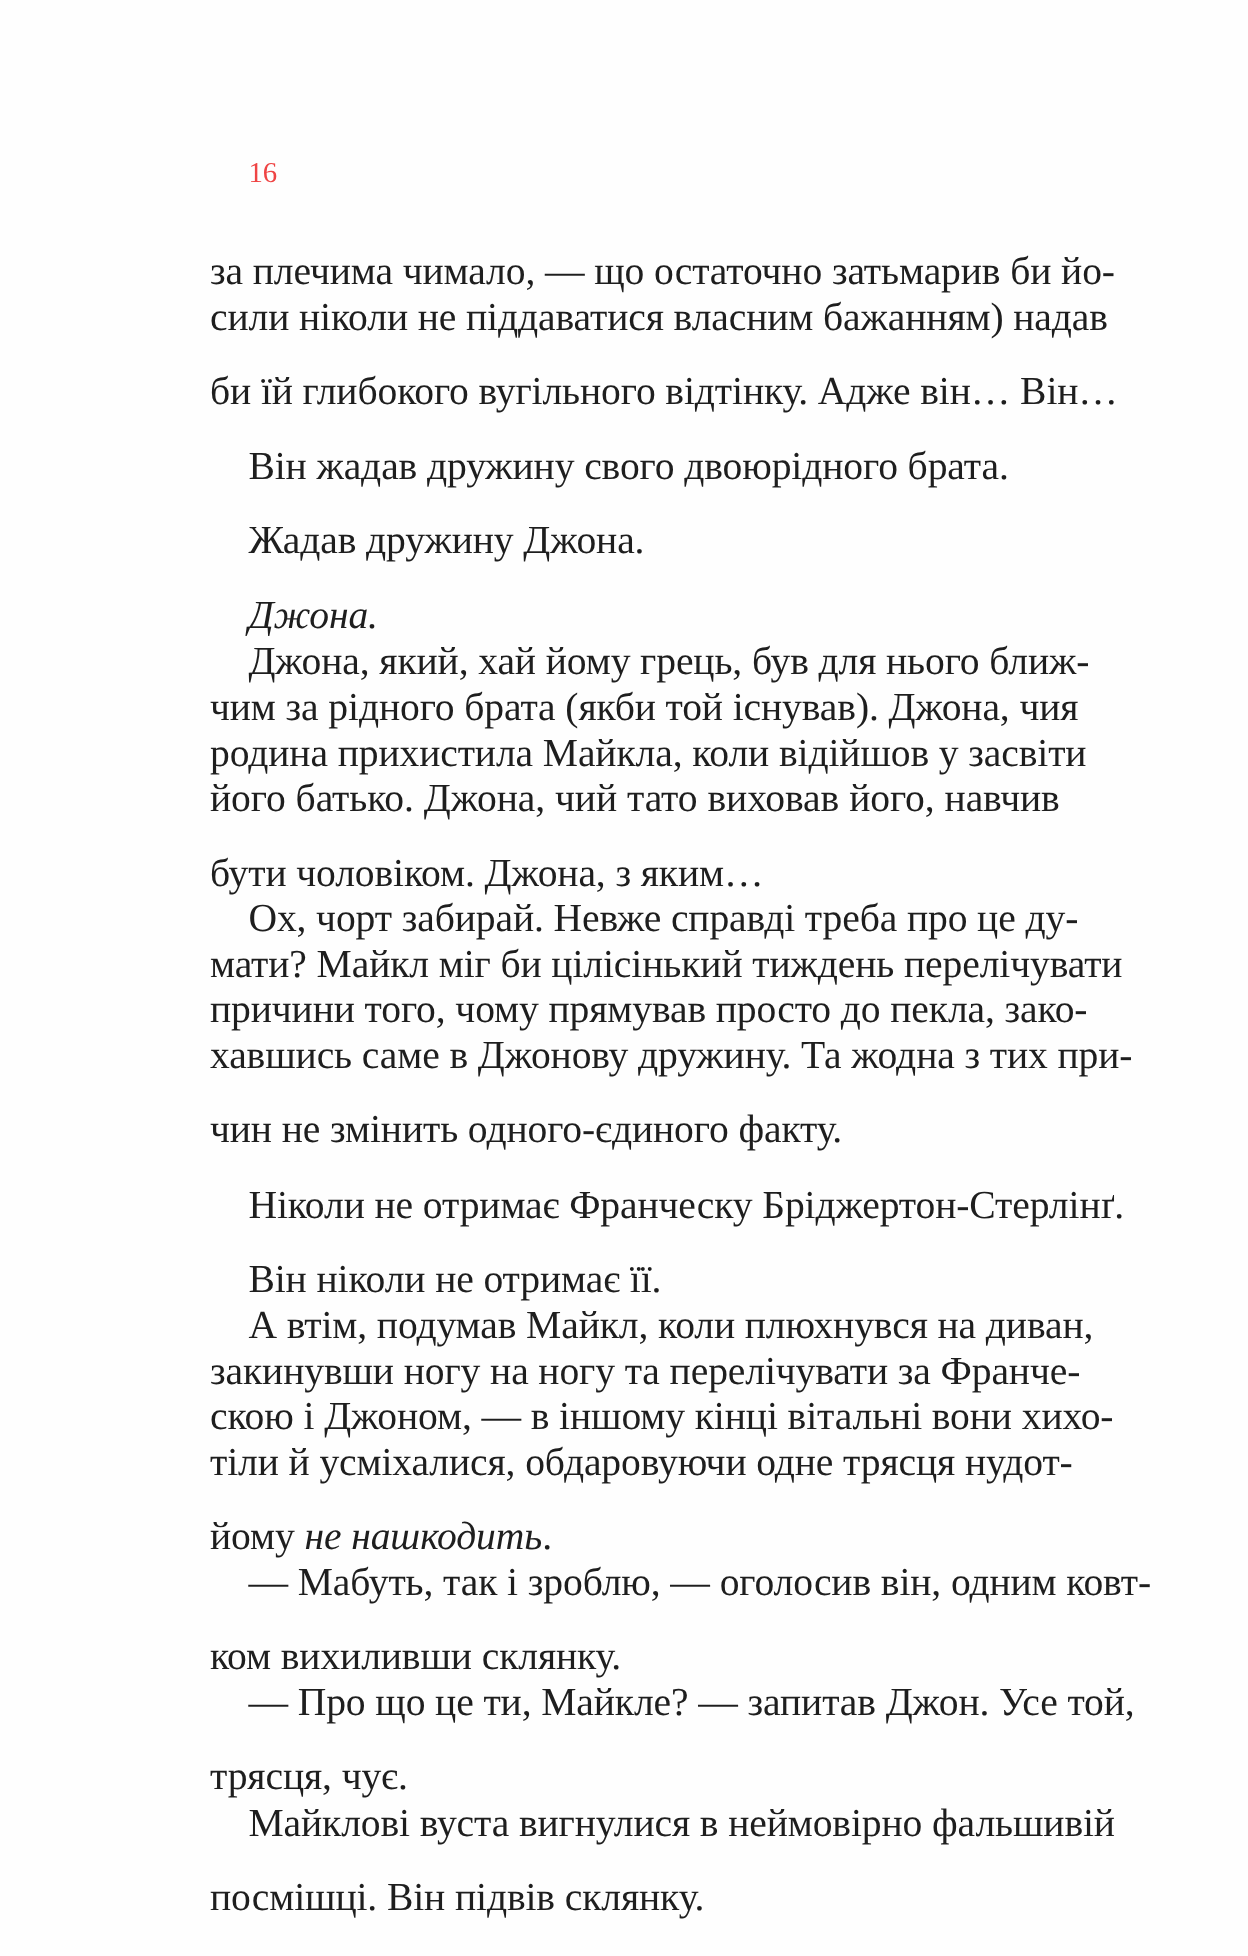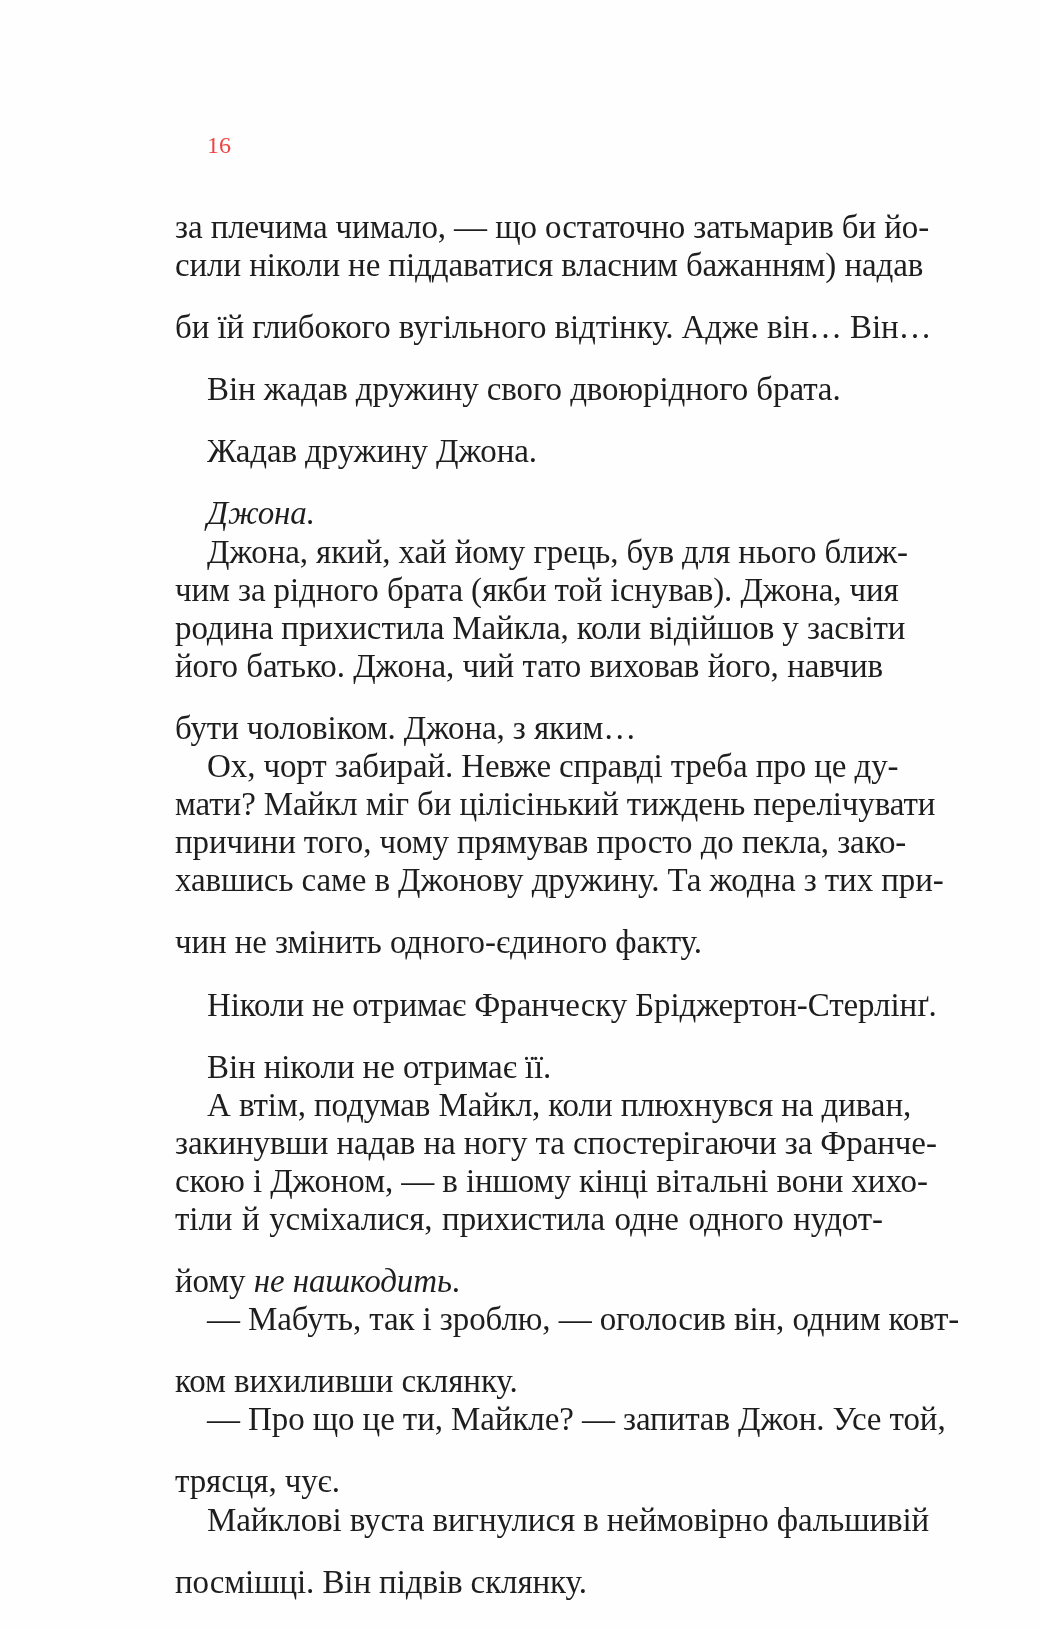--- a/index.html
+++ b/index.html
@@ -42,23 +42,23 @@
     <span class="line">його батько. Джона, чий тато виховав його, навчив</span>
     <span class="line last">бути чоловіком. Джона, з яким…</span>
     <span class="line indent">Ох, чорт забирай. Невже справді треба про це ду-</span>
     <span class="line">мати? Майкл міг би цілісінький тиждень перелічувати</span>
     <span class="line">причини того, чому прямував просто до пекла, зако-</span>
     <span class="line">хавшись саме в Джонову дружину. Та жодна з тих при-</span>
     <span class="line last">чин не змінить одного-єдиного факту.</span>
     <span class="line indent last">Ніколи не отримає Франческу Бріджертон-Стерлінґ.</span>
     <span class="line indent last">Він ніколи не отримає її.</span>
     <span class="line indent">А втім, подумав Майкл, коли плюхнувся на диван,</span>
-    <span class="line">закинувши надав на ногу та спостерігаючи за Франче-</span>
+    <span class="line">закинувши ногу на ногу та перелічувати за Франче-</span>
     <span class="line">скою і Джоном, — в іншому кінці вітальні вони хихо-</span>
-    <span class="line">тіли й усміхалися, прихистила одне одного нудот-</span>
+    <span class="line">тіли й усміхалися, обдаровуючи одне трясця нудот-</span>
     <span class="line last"><span>йому </span><span class="it">не нашкодить</span><span>.</span></span>
     <span class="line indent">— Мабуть, так і зроблю, — оголосив він, одним ковт-</span>
     <span class="line last">ком вихиливши склянку.</span>
     <span class="line indent">— Про що це ти, Майкле? — запитав Джон. Усе той,</span>
     <span class="line last">трясця, чує.</span>
     <span class="line indent">Майклові вуста вигнулися в неймовірно фальшивій</span>
     <span class="line last">посмішці. Він підвів склянку.</span>
   </div>
 </div>
 

